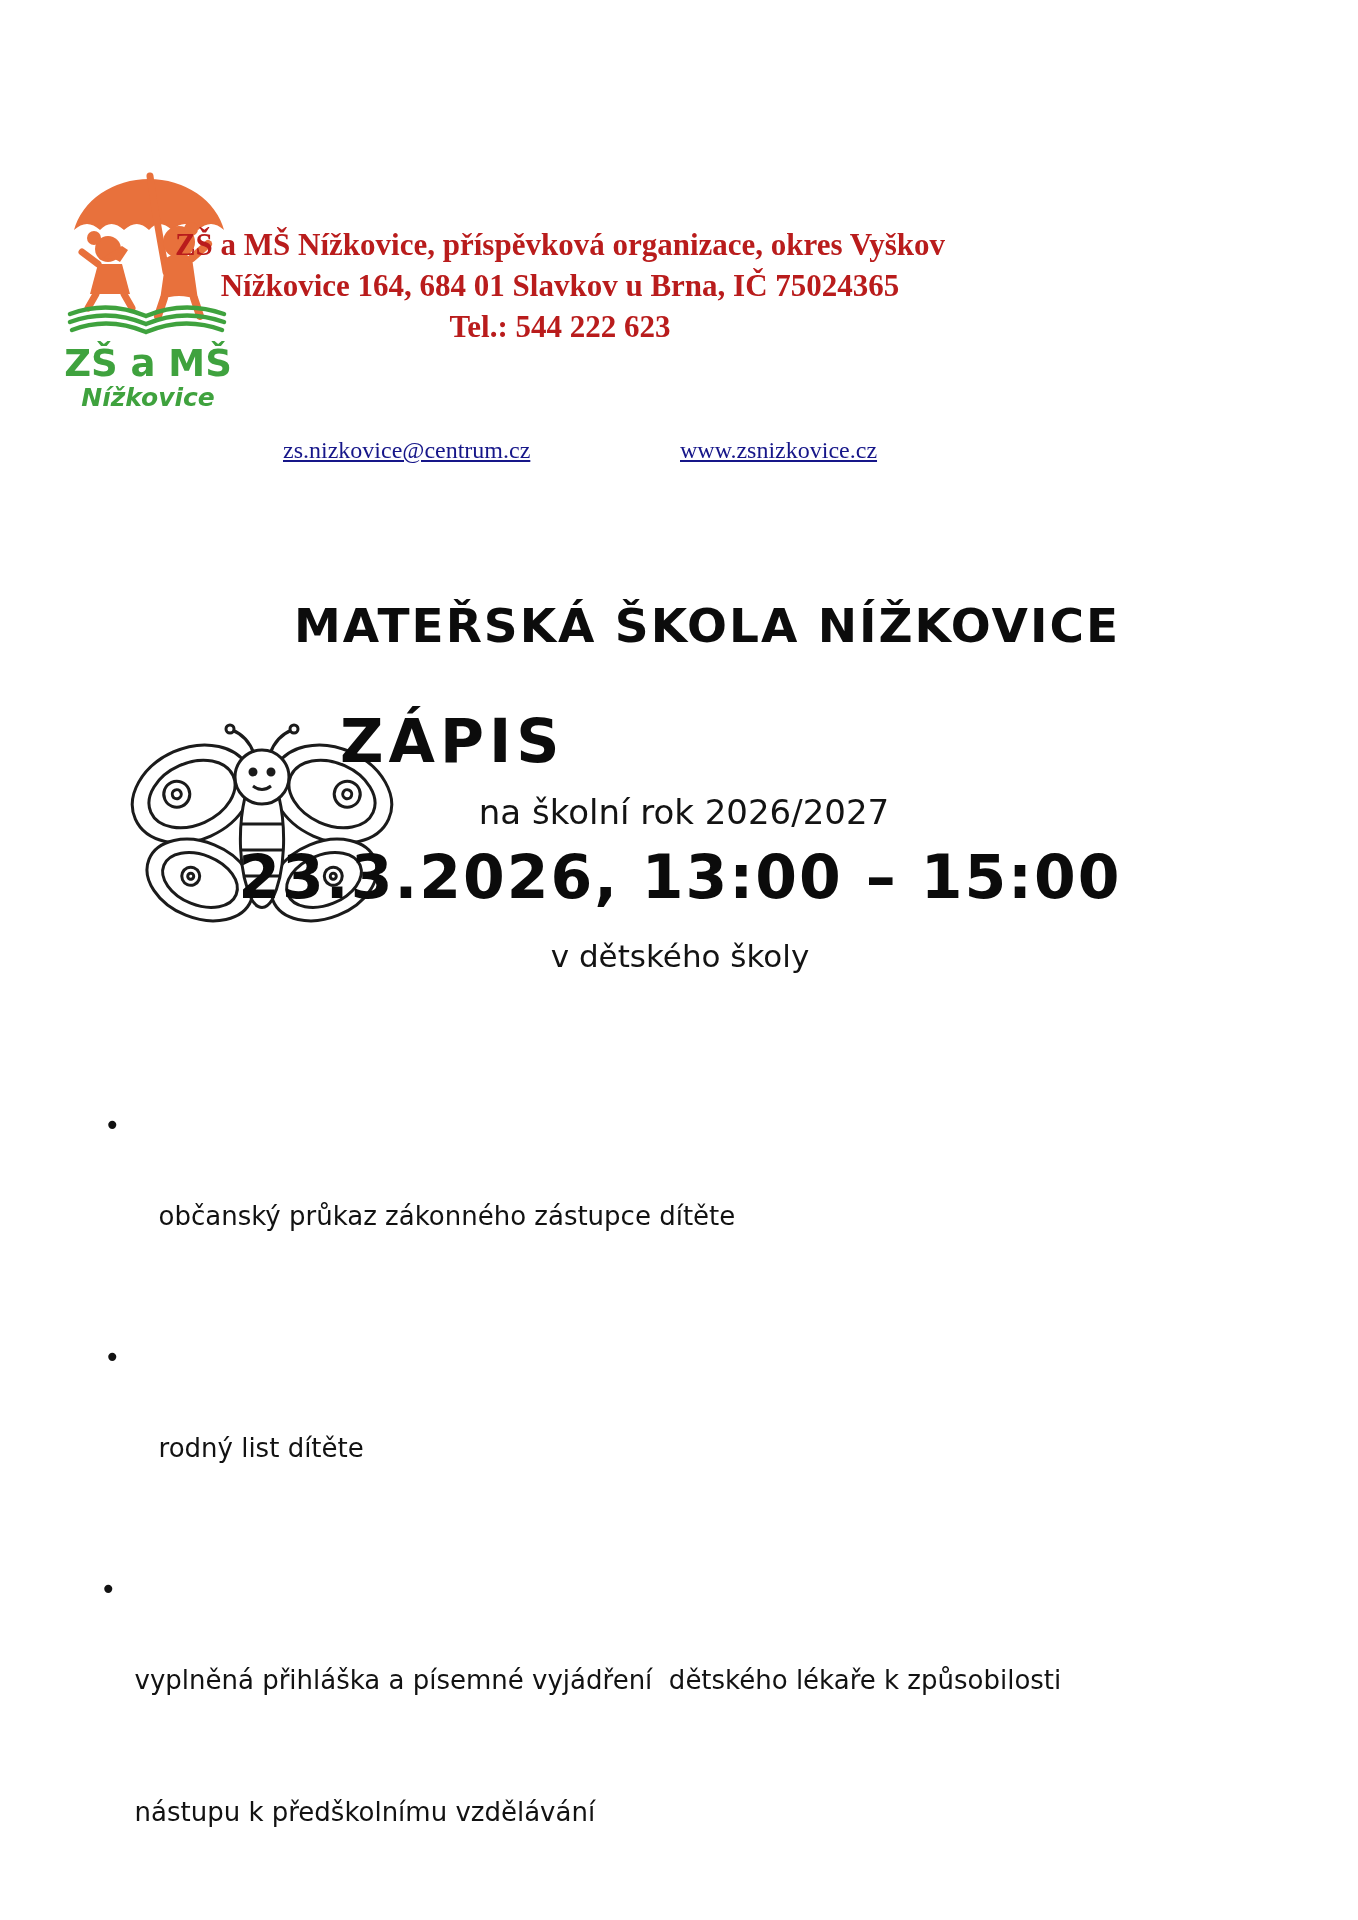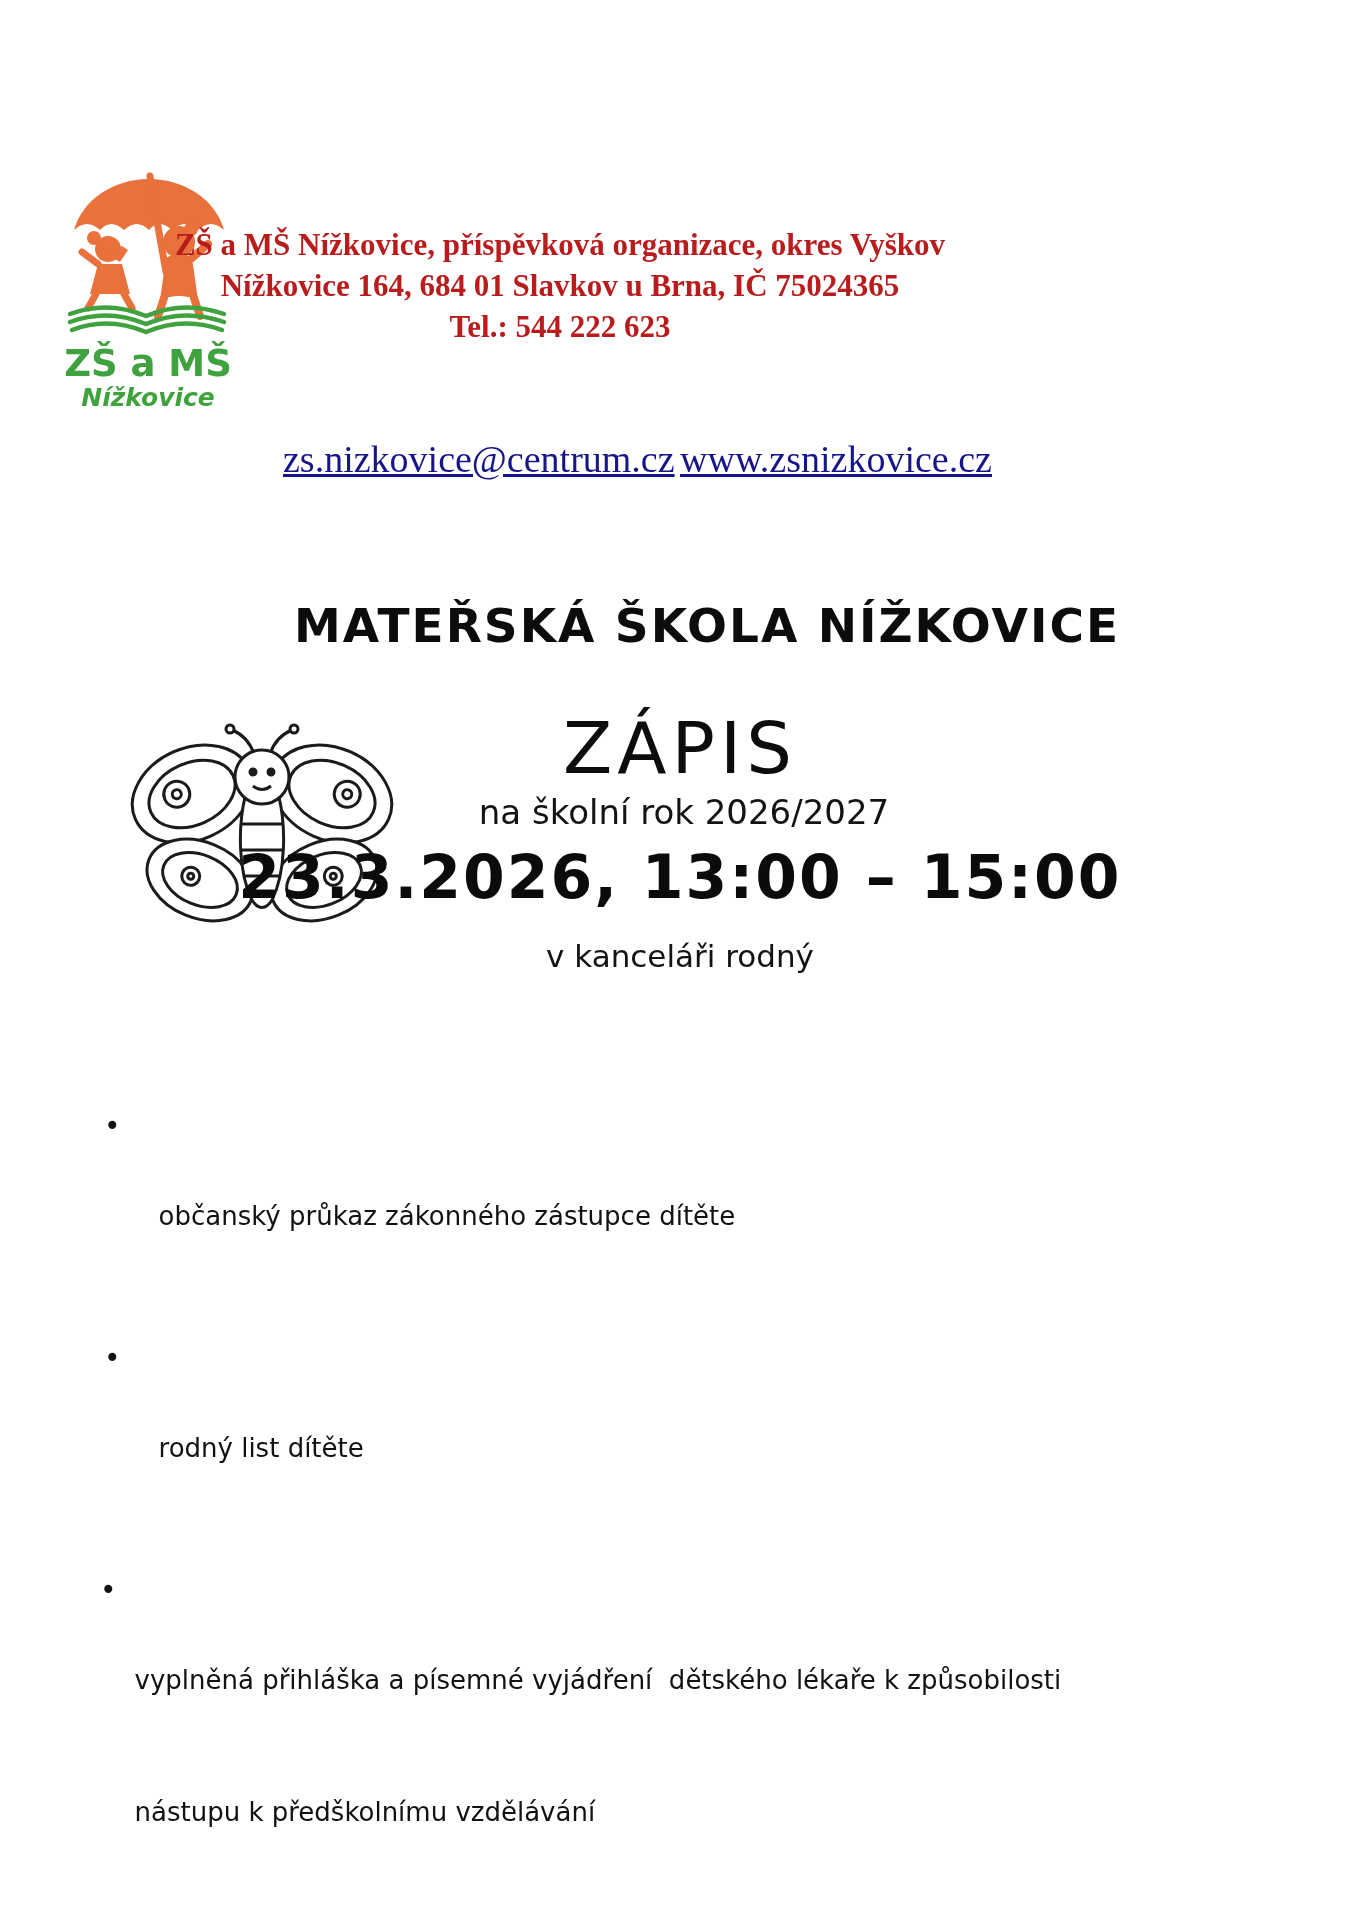--- a/index.html
+++ b/index.html
@@ -28,41 +28,40 @@
   }
 
   
   .org-header{
     position:absolute;left:165px;top:224px;width:790px;
     text-align:center;
     font-family:"Liberation Serif",serif;font-weight:bold;
     font-size:31px;line-height:41px;color:#b91c1c;
   }
   .links-row{position:absolute;left:0;top:437px;width:1358px;height:44px;
-    font-family:"Liberation Serif",serif;font-size:38px;}
+    font-family:"Liberation Serif",serif;font-size:24px;}
   .link{
     position:absolute;top:0;
     color:var(--link-color,#161689);
     text-decoration:underline;
     cursor:pointer;
   }
   .link-email{left:283px;}
   .link-web{left:680px;}
 
   
   .main-title{
     position:absolute;left:0;top:598px;width:1120px;
     text-align:right;
     font-weight:bold;font-size:47px;letter-spacing:2px;
     color:#0c0c0c;
   }
   .zapis-title{
     position:absolute;left:340px;top:706px;width:680px;
-    text-align:center;
-    font-weight:normal;font-size:72px;letter-spacing:5px;
+    font-weight:bold;font-size:60px;letter-spacing:5px;
     color:#0c0c0c;
   }
   .school-year{
     position:absolute;left:344px;top:792px;width:680px;
     text-align:center;
     font-size:34px;color:#131313;
   }
   .date-line{
     position:absolute;left:120px;top:842px;width:1120px;
     text-align:center;
@@ -179,21 +178,21 @@
       <circle cx="141" cy="50" r="3" fill="#1b1b1b"></circle>
       <circle cx="159" cy="50" r="3" fill="#1b1b1b"></circle>
       <path d="M141,64 Q150,71 159,64" fill="none"></path>
     </g>
   </svg>
 
   <div class="main-title">MATEŘSKÁ ŠKOLA NÍŽKOVICE</div>
   <div class="zapis-title">ZÁPIS</div>
   <div class="school-year">na školní rok 2026/2027</div>
   <div class="date-line">23.3.2026, 13:00 – 15:00</div>
-  <div class="location-line">v kanceláři rodný</div>
+  <div class="location-line">v dětského školy</div>
 
   <div class="checklist">
 
     <div class="cl-item wide-gap">
       <span class="cl-bullet">•</span>
       <span class="cl-text">
         <span class="cl-line">občanský průkaz zákonného zástupce dítěte</span>
       </span>
     </div>
 

